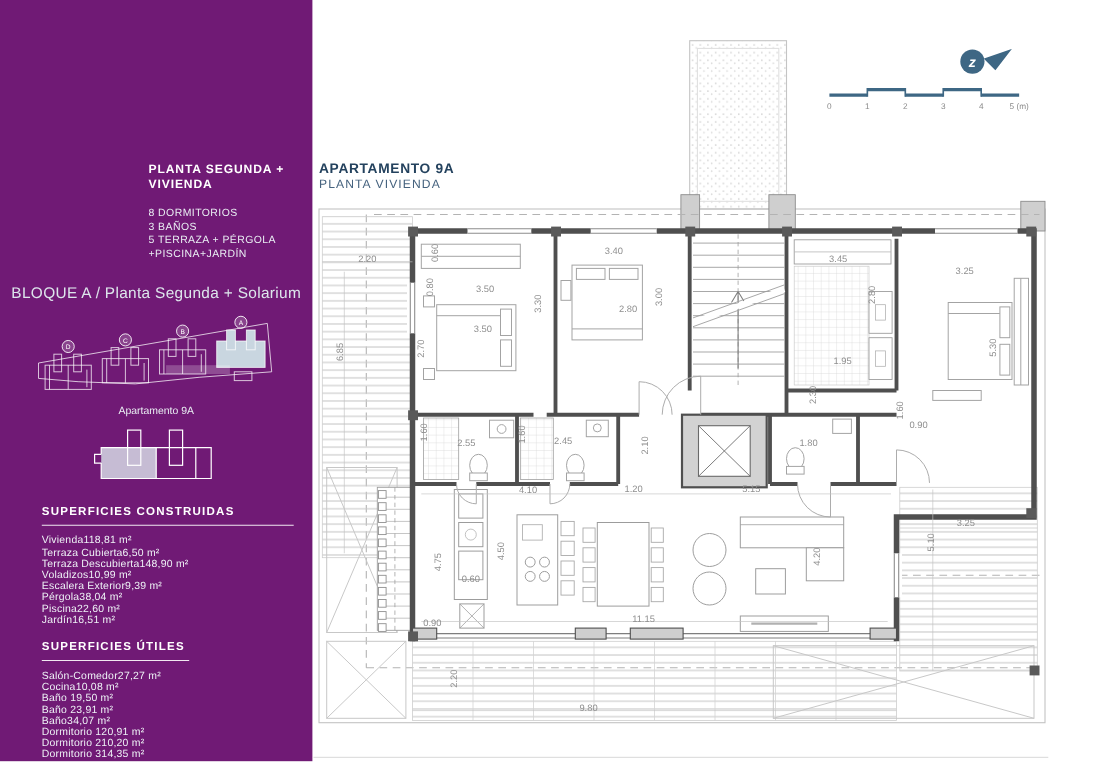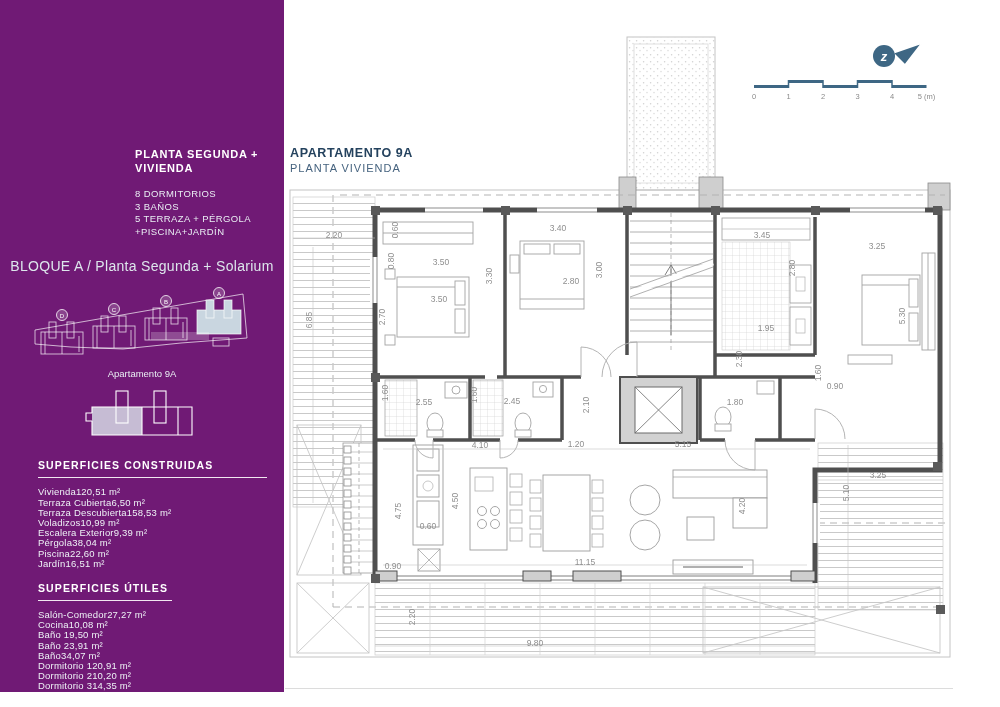--- a/index.html
+++ b/index.html
@@ -120,29 +120,29 @@
         <rect x="72" y="4" width="12" height="32"></rect>
         <path d="M60,20 V48 M96,20 V48"></path>
       </g>
     </svg>
 
     <div class="sb-section">
       <div class="sb-heading">SUPERFICIES CONSTRUIDAS</div>
       <div class="sb-rows">
           <div class="srow">
             <span class="lab">Vivienda</span>
-            <span class="val">120,51 m²</span>
+            <span class="val">118,81 m²</span>
           </div>
           <div class="srow">
             <span class="lab">Terraza Cubierta</span>
             <span class="val">6,50 m²</span>
           </div>
           <div class="srow">
             <span class="lab">Terraza Descubierta</span>
-            <span class="val">158,53 m²</span>
+            <span class="val">148,90 m²</span>
           </div>
           <div class="srow">
             <span class="lab">Voladizos</span>
             <span class="val">10,99 m²</span>
           </div>
           <div class="srow">
             <span class="lab">Escalera Exterior</span>
             <span class="val">9,39 m²</span>
           </div>
           <div class="srow">

